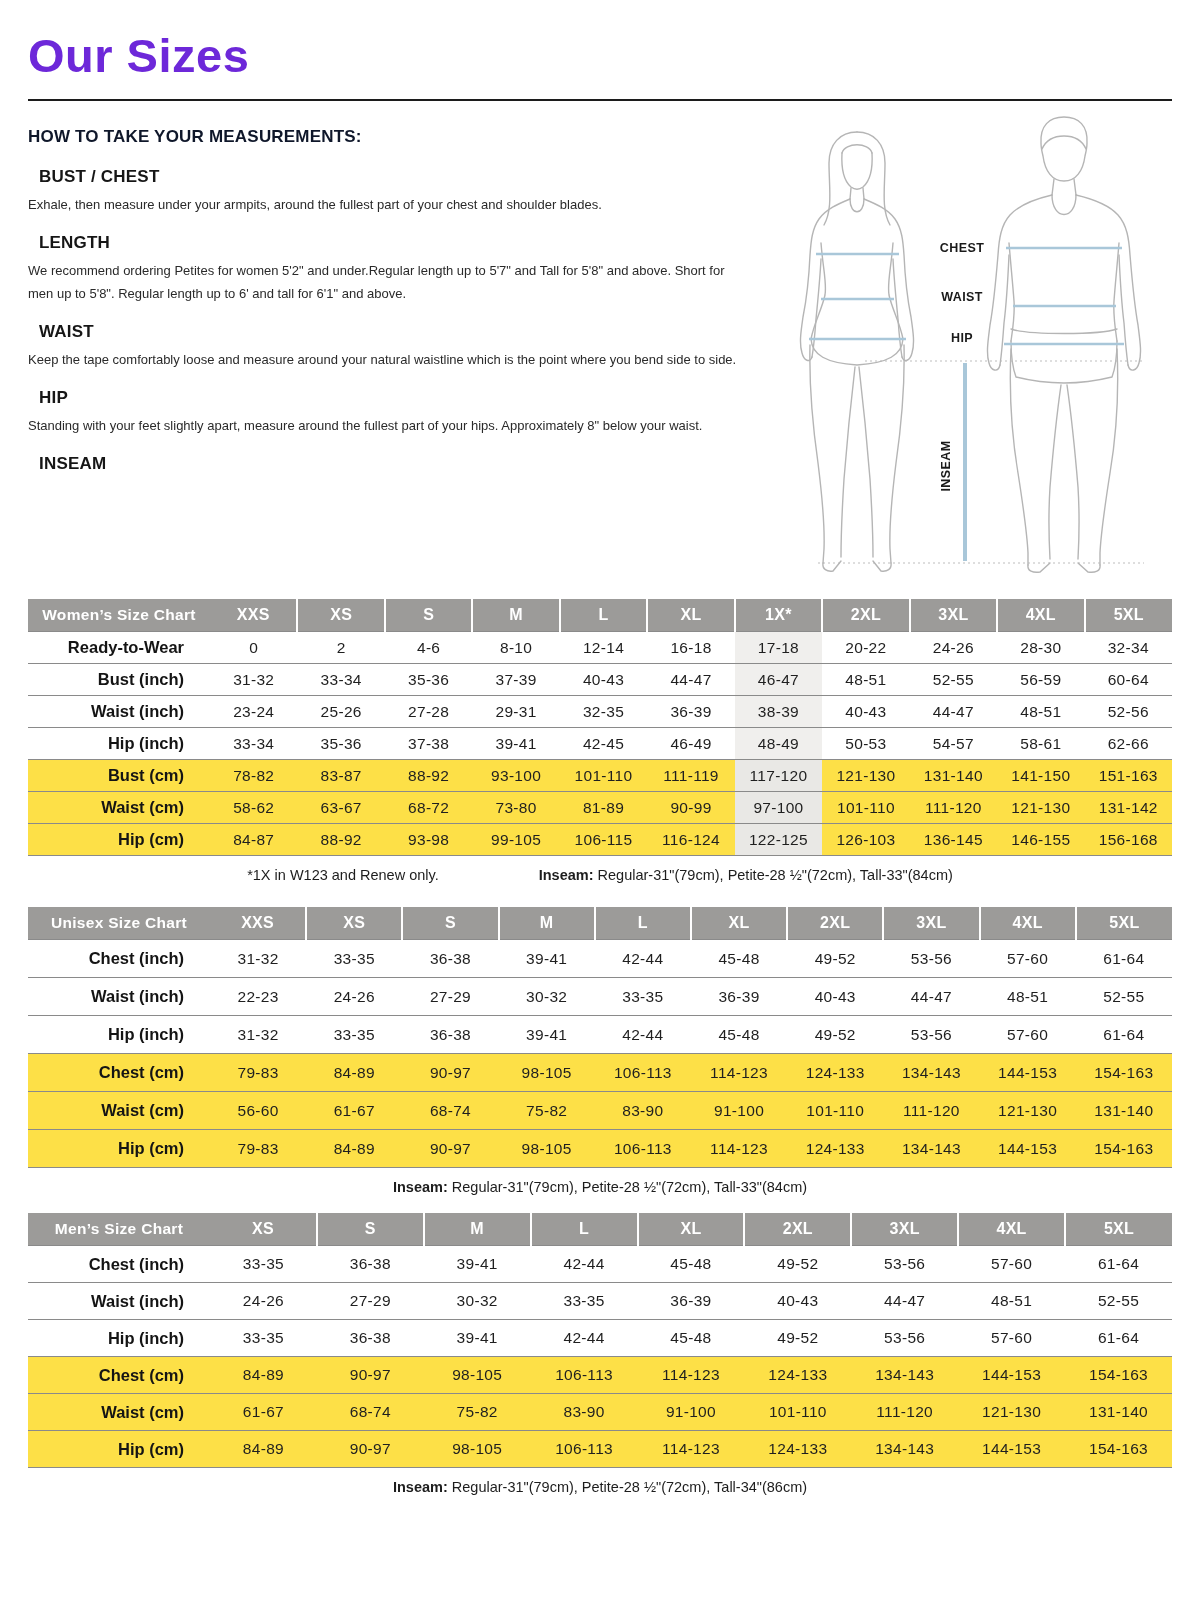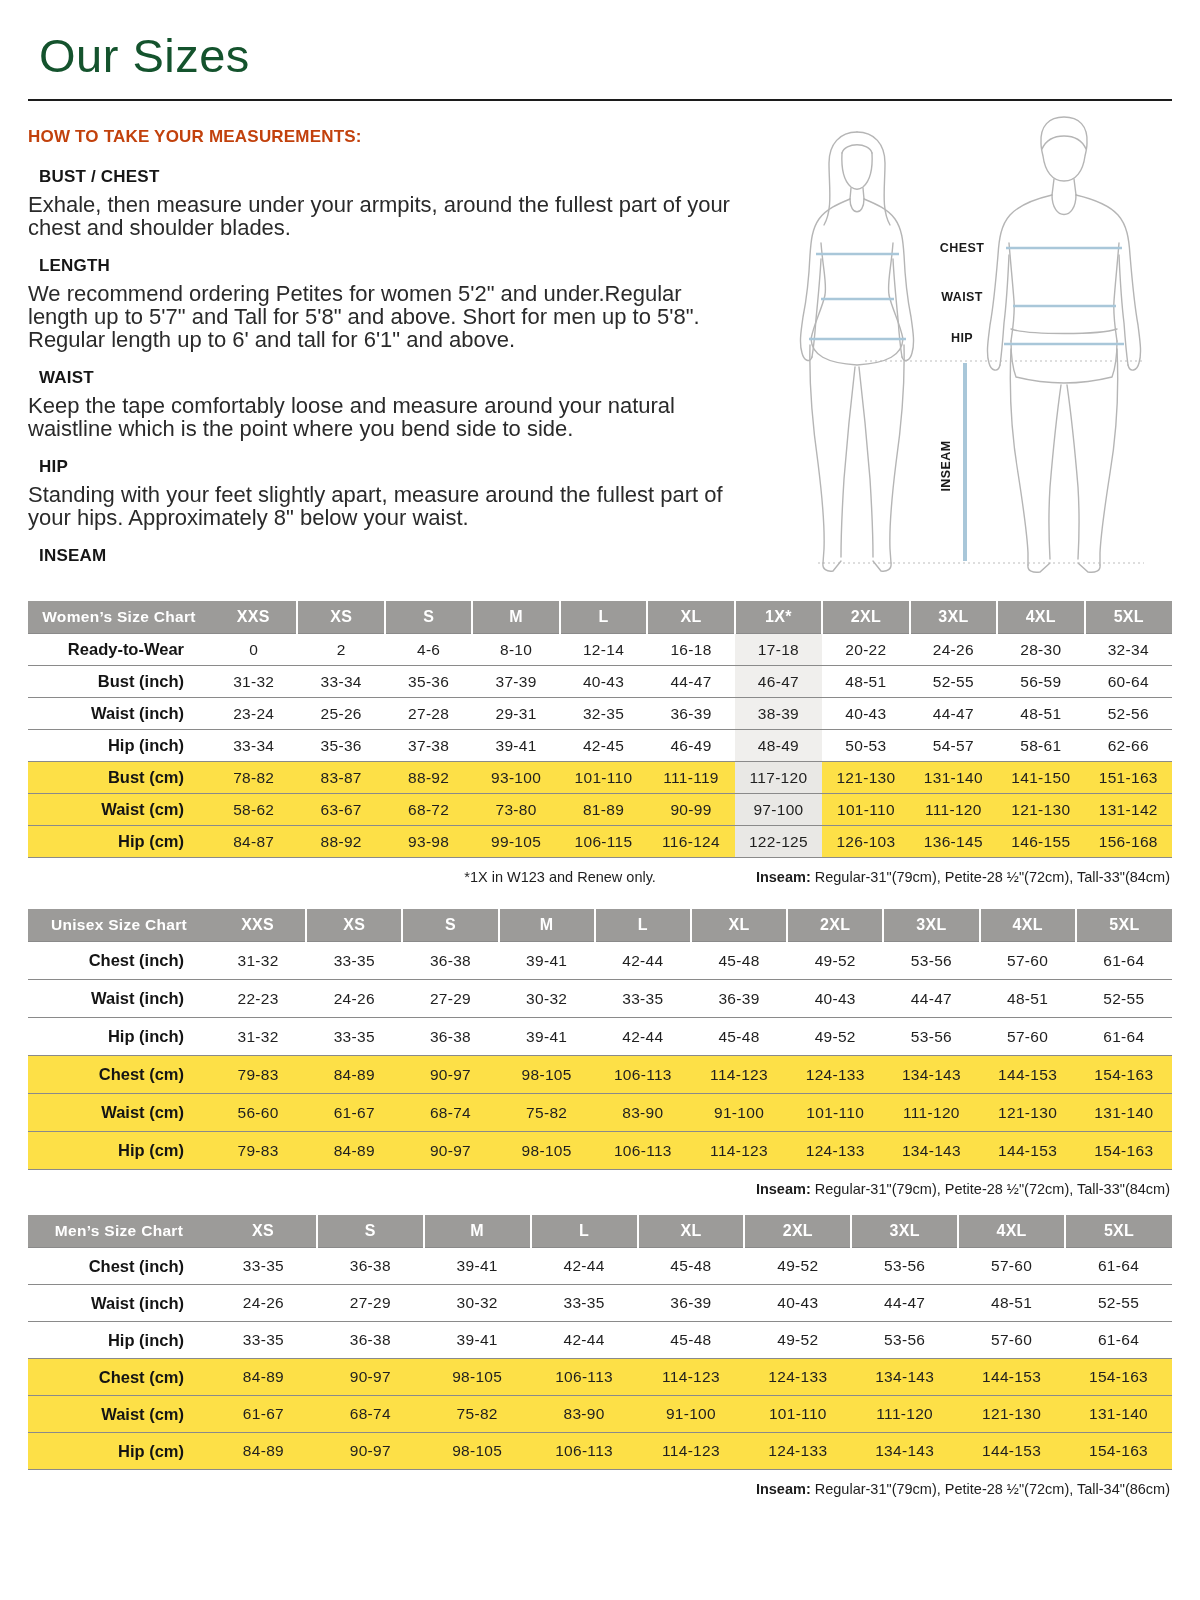--- a/index.html
+++ b/index.html
@@ -5,31 +5,31 @@
   * { box-sizing: border-box; }
   html,body { margin:0; padding:0; }
   body {
     width:1200px; height:1600px; overflow:hidden;
     background:#ffffff; color:#1e1e1e;
     font-family:"Liberation Sans", sans-serif;
   }
   .page { padding:24px 28px 0; }
 
   .page-title {
-    font-size:47px; font-weight:400; letter-spacing:0.5px;
-    color:#14532d; margin:4px 11px 16px;
+    font-size:47px; font-weight:700; letter-spacing:0.5px;
+    color:#6d28d9; margin:4px 0 16px;
   }
   .title-rule { border:none; border-top:2px solid #1c1c1c; margin:0 0 24px; }
 
   .content-row { display:flex; align-items:flex-start; }
   .instructions { width:724px; padding-right:10px; }
-  .howto-heading { font-size:17px; font-weight:700; letter-spacing:0.2px; margin:2px 0 20px; color:#c2410c; }
+  .howto-heading { font-size:17px; font-weight:700; letter-spacing:0.2px; margin:2px 0 20px; color:#0f172a; }
   .m-section { margin-bottom:17px; }
   .m-section h3 { font-size:17px; font-weight:700; margin:0 11px 6px; color:#161616; letter-spacing:0.2px; }
-  .m-section p { font-size:22px; line-height:23px; margin:0; color:#2a2a2a; }
+  .m-section p { font-size:13px; line-height:23px; margin:0; color:#2a2a2a; }
 
   .figure-wrap { width:420px; margin-top:-14px; }
   .figure-wrap svg { display:block; }
   .body-outline { fill:none; stroke:#b5b5b5; stroke-width:1.4; stroke-linecap:round; }
   .measure-line { stroke:#a9c7d9; stroke-width:2.6; }
   .inseam-line { stroke:#a9c7d9; stroke-width:4; }
   .dotted-line { stroke:#bdbdbd; stroke-width:1.2; stroke-dasharray:2 3; }
   .diagram-label { font-family:"Liberation Sans",sans-serif; font-size:12.5px; font-weight:700; fill:#1a1a1a; letter-spacing:0.4px; }
 
   .table-block.women { margin-top:18px; }
@@ -52,21 +52,21 @@
     text-align:right; padding-right:26px; font-size:16.5px; font-weight:700; color:#141414; width:182px;
   }
   table.size-table tbody td {
     text-align:center; font-size:15.5px; color:#1f1f1f; letter-spacing:0.3px;
   }
   tr.shaded { background:#fde047; }
   td.hl { background:#f0efed; }
   tr.shaded td.hl { background:#e9e8e5; }
 
   .table-notes {
-    display:flex; justify-content:flex-end; align-items:baseline; gap:100px;
+    display:flex; justify-content:center; align-items:baseline; gap:100px;
     font-size:14.5px; color:#1d1d1d; margin:11px 2px 0;
   }
   .table-notes .note-inseam b { font-weight:700; }
 </style>
 </head>
 <body>
 
 <div class="page">
 
   <h1 class="page-title">Our Sizes</h1>

